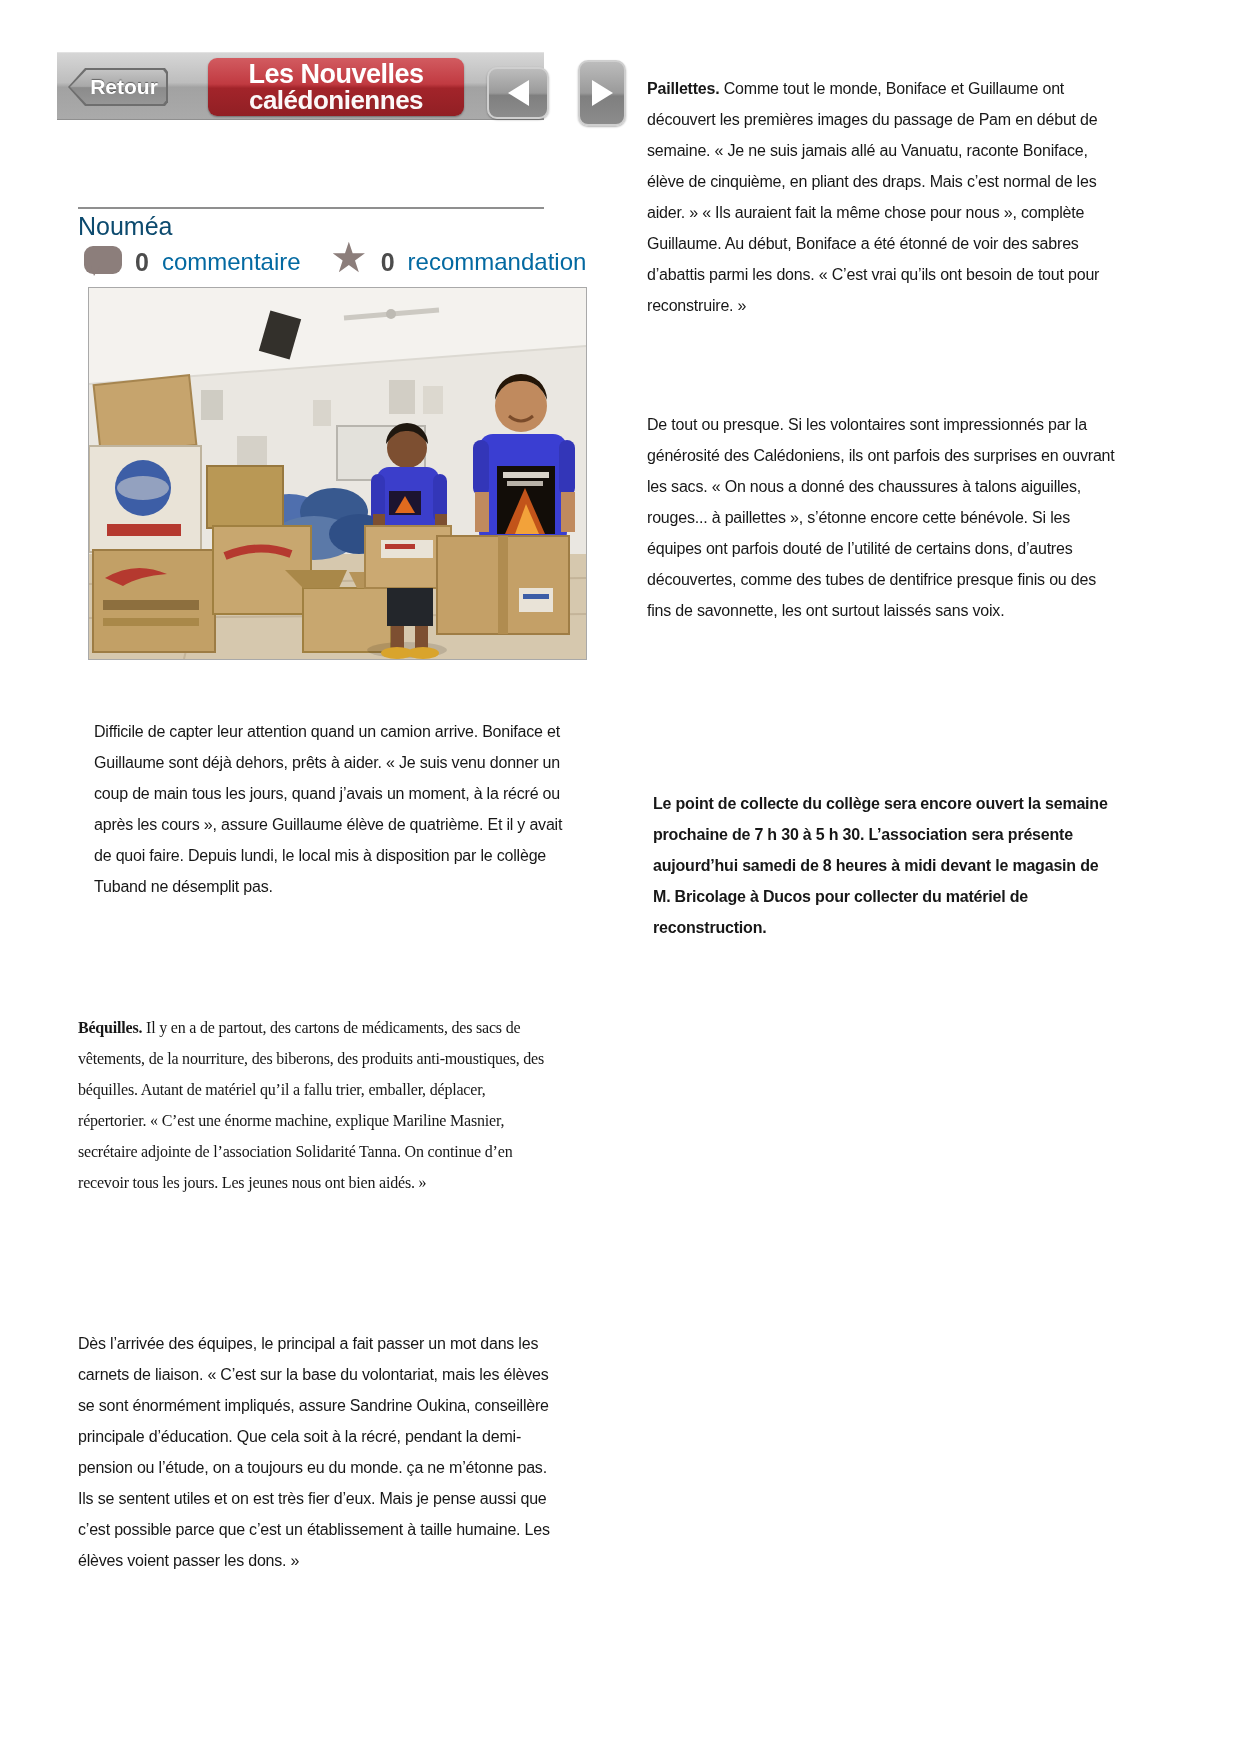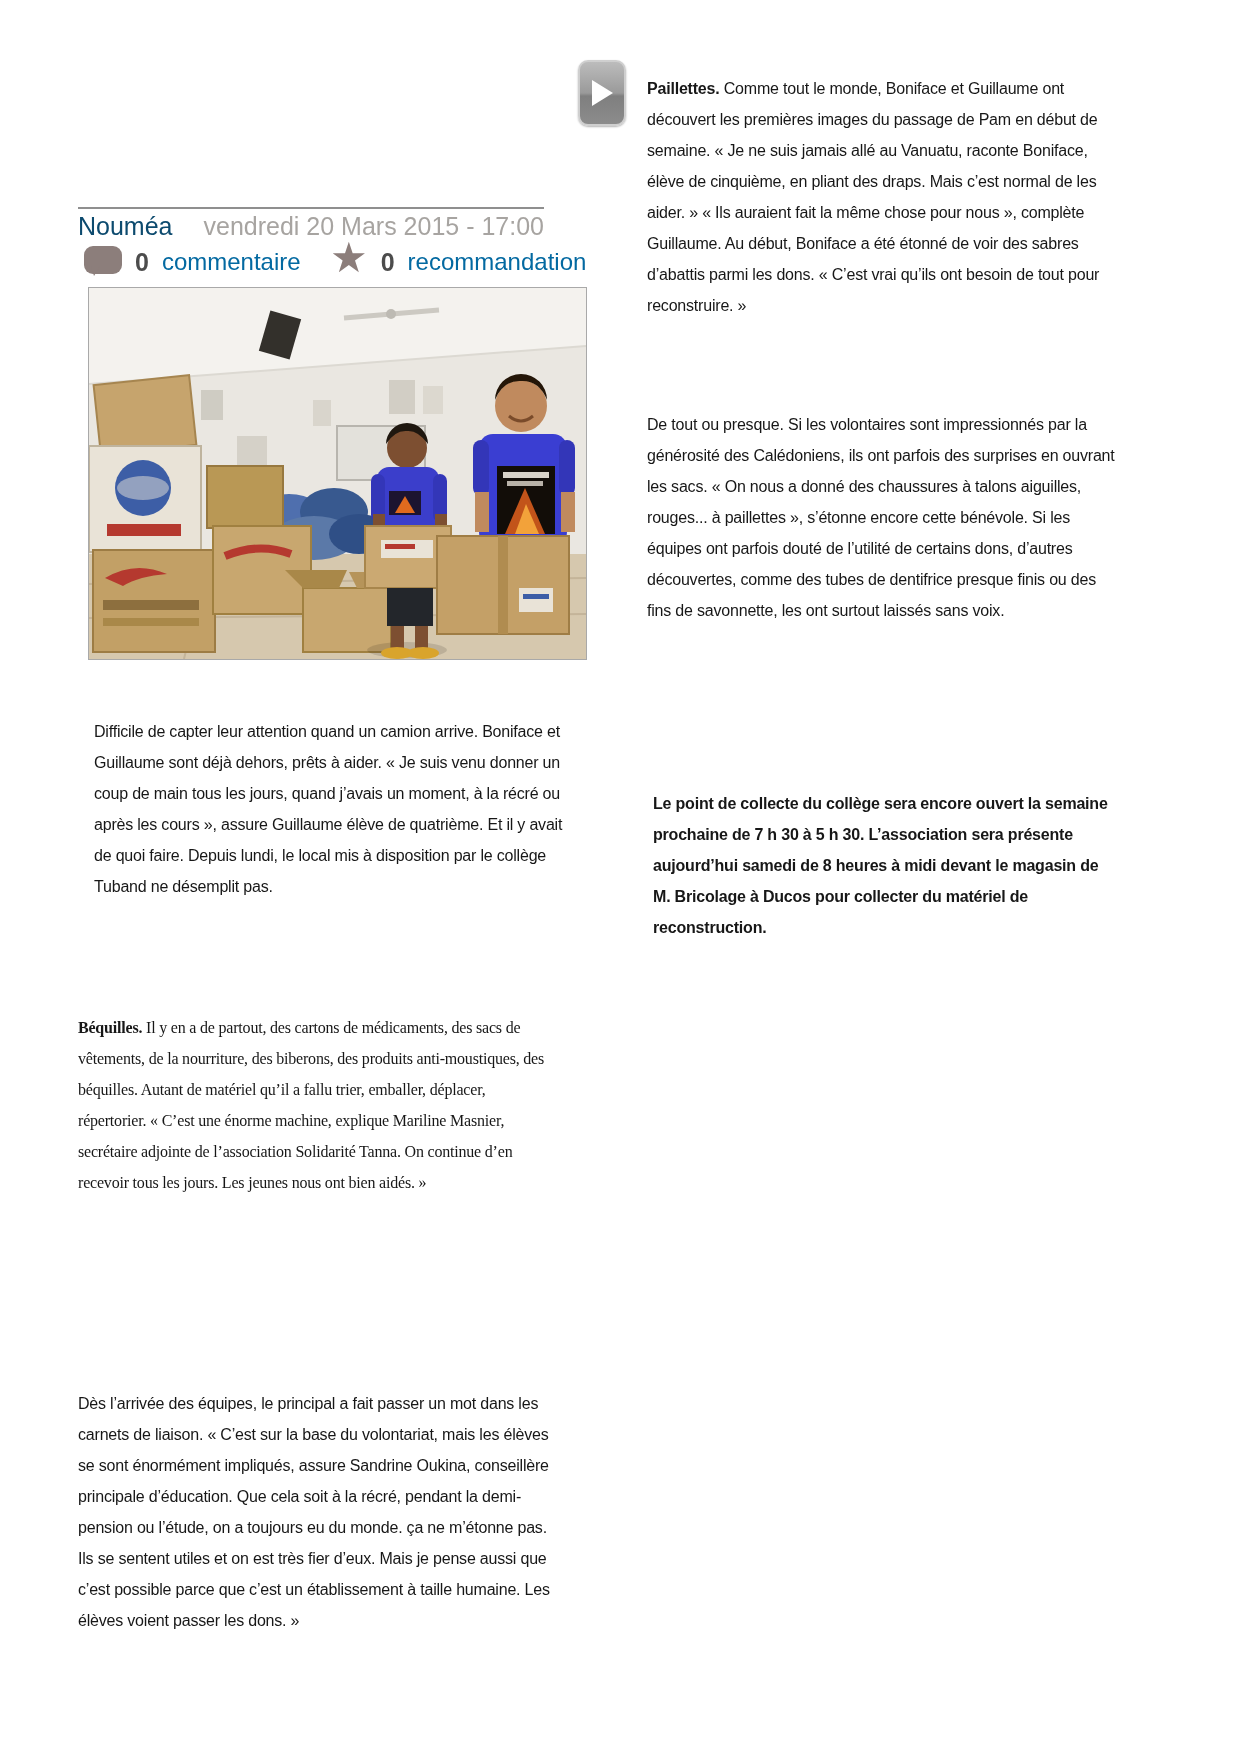--- a/index.html
+++ b/index.html
@@ -58,38 +58,51 @@
   .photo{position:absolute;left:88px;top:287px;width:497px;height:371px;
     border:1px solid #a9a9a9;background:#ddd;}
   .photo svg{display:block;}
 
   
   .par{position:absolute;width:472px;font-size:16px;line-height:31px;color:#171717;
     letter-spacing:-0.2px;}
   .par .lead{font-weight:bold;}
   #p-left1{left:94px;top:700px;}
   #p-left2{left:78px;top:996px;font-family:Liberation Serif, serif;}
-  #p-left3{left:78px;top:1372px;}
+  #p-left3{left:78px;top:1312px;}
   #p-right1{left:647px;top:57px;}
   #p-right2{left:647px;top:393px;}
   #p-right3{left:653px;top:772px;width:462px;font-weight:bold;}
 </style>
 </head>
 <body>
 
 <div id="page">
 
+  <div class="header-bar">
+    <div class="btn-retour">
+      <div class="inner">
+        <span>Retour</span>
+      </div>
+    </div>
+    <div class="logo">
+      <div class="l1">Les Nouvelles</div>
+      <div class="l2">calédoniennes</div>
+    </div>
+    <div class="nav-btn btn-prev">
+      <div class="tri-left"></div>
+    </div>
+  </div>
   <div class="nav-btn btn-next">
     <div class="tri-right"></div>
   </div>
 
   <div class="rule"></div>
   <div class="meta-row">
     <span class="meta-loc">Nouméa</span>
-    <span class="meta-date">vendredi 20 Mars 2015 - 17:00</span>
   </div>
   <div class="counts-row">
     <div class="count-group grp-comment">
       <div class="bubble-icon"></div>
       <span class="count-num">0</span>
       <span class="count-label">commentaire</span>
     </div>
     <div class="count-group grp-reco">
       <span class="star-icon">★</span>
       <span class="count-num">0</span>

